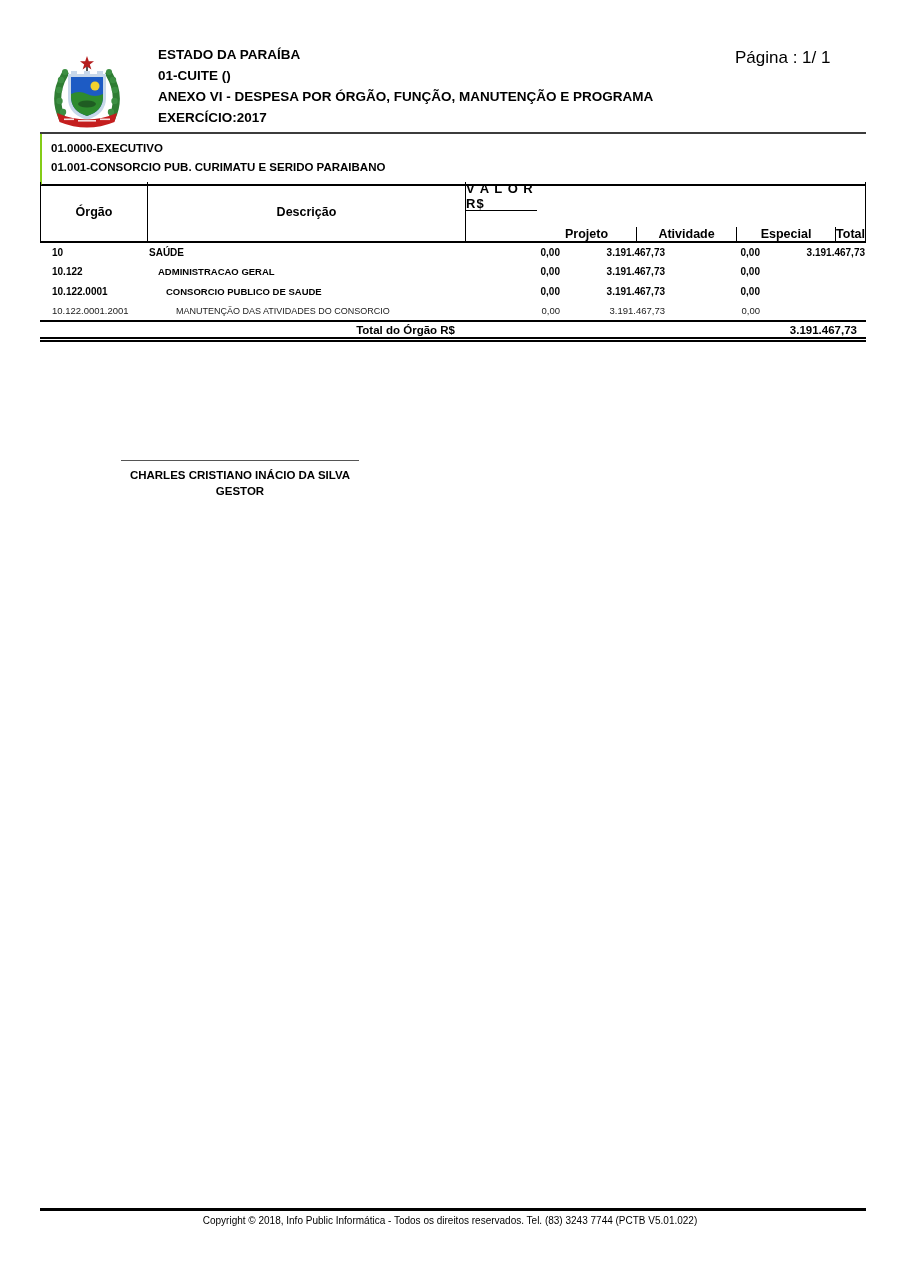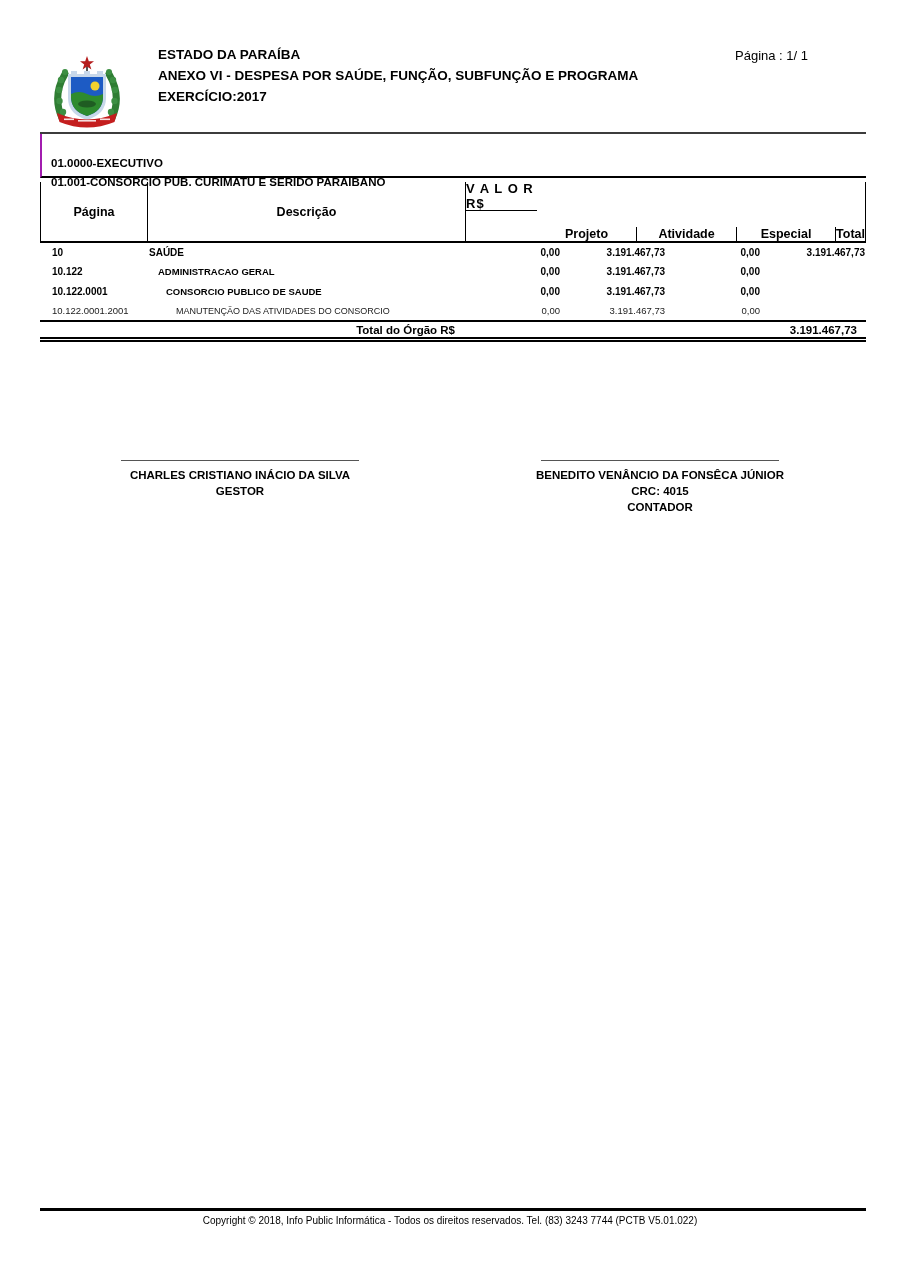--- a/index.html
+++ b/index.html
@@ -5,26 +5,26 @@
   * { margin:0; padding:0; box-sizing:border-box; }
   html,body { background:#fff; }
   .page {
     position:relative; width:900px; height:1273px; background:#ffffff;
     font-family:"Liberation Sans", sans-serif; color:#000; overflow:hidden;
   }
   
   .logo { position:absolute; left:50px; top:54px; width:74px; height:78px; }
   .hdr-text { position:absolute; left:135px; top:44px; }
   .hdr-text div { font-weight:bold; font-size:13.5px; line-height:21px; white-space:nowrap;margin-left:23px; }
-  .page-num { position:absolute; left:735px; top:48px; font-size:13px; white-space:nowrap; }
+  .page-num { position:absolute; left:735px; top:48px; font-size:17px; white-space:nowrap; }
   .top-rule { position:absolute; left:40px; top:132px; width:826px; height:2px; background:#3c3c3c; }
   
   .section-box {
-    position:absolute; left:40px; top:134px; width:826px; height:44px;
-    border-left:2px solid #a21caf; border-bottom:2px solid #000; padding:20px 0 0 9px;
+    position:absolute; left:40px; top:134px; width:826px; height:52px;
+    border-left:2px solid #84cc16; border-bottom:2px solid #000; padding:5px 0 0 9px;
   }
   .section-box div { font-weight:bold; font-size:11.5px; line-height:18.5px; white-space:nowrap; }
   
   .thead {
     position:absolute; left:40px; top:182px; width:826px; height:61px;
     border:1.5px solid #000; border-top:none; border-bottom:2.5px solid #000;
     display:flex; font-weight:bold; font-size:12.5px;
   }
   .th-cod { width:107px; border-right:1.5px solid #000; display:flex; align-items:center; justify-content:center; }
   .th-desc { width:318px; border-right:1.5px solid #000; display:flex; align-items:center; justify-content:center; }
@@ -109,33 +109,34 @@
     <path d="M7,59 q30,13 60,0 l-2.5,9 q-27.5,11 -55,0 Z" fill="#c41e1e"></path>
     <g fill="#ffffff" opacity="0.85">
       <rect x="14" y="64.5" width="10" height="1.6"></rect>
       <rect x="28" y="66" width="18" height="1.6"></rect>
       <rect x="50" y="64.5" width="10" height="1.6"></rect>
     </g>
   </svg>
 
   <div class="hdr-text">
     <div>ESTADO DA PARAÍBA</div>
-    <div>ANEXO VI - DESPESA POR SAÚDE, FUNÇÃO, SUBFUNÇÃO E PROGRAMA</div>
+    <div>01-CUITE ()</div>
+    <div>ANEXO VI - DESPESA POR ÓRGÃO, FUNÇÃO, MANUTENÇÃO E PROGRAMA</div>
     <div>EXERCÍCIO:2017</div>
   </div>
   <div class="page-num">Página : 1/ 1</div>
   <div class="top-rule"></div>
 
   <div class="section-box">
     <div>01.0000-EXECUTIVO</div>
     <div>01.001-CONSORCIO PUB. CURIMATU E SERIDO PARAIBANO</div>
   </div>
 
   <div class="thead">
-    <div class="th-cod">Página</div>
+    <div class="th-cod">Órgão</div>
     <div class="th-desc">Descrição</div>
     <div class="th-valor-group">
       <div class="th-valor">V A L O R  R$</div>
       <div class="th-sub">
         <span class="th-proj">Projeto</span>
         <span class="th-ativ">Atividade</span>
         <span class="th-esp">Especial</span>
         <span class="th-tot">Total</span>
       </div>
     </div>
@@ -182,23 +183,17 @@
   <div class="total-row">
     <span class="total-label">Total do Órgão R$</span>
     <span class="total-value">3.191.467,73</span>
   </div>
 
   <div class="sig sig-left">
     <div class="sig-line"></div>
     <div class="t">CHARLES CRISTIANO INÁCIO DA SILVA</div>
     <div class="t">GESTOR</div>
   </div>
-  <div class="sig sig-right">
-    <div class="sig-line"></div>
-    <div class="t">BENEDITO VENÂNCIO DA FONSÊCA JÚNIOR</div>
-    <div class="t">CRC: 4015</div>
-    <div class="t">CONTADOR</div>
-  </div>
 
   <div class="footer-rule"></div>
   <div class="footer-text">Copyright © 2018, Info Public Informática - Todos os direitos reservados. Tel. (83) 3243 7744 (PCTB V5.01.022)</div>
 
 </div>
 
 </body></html>

